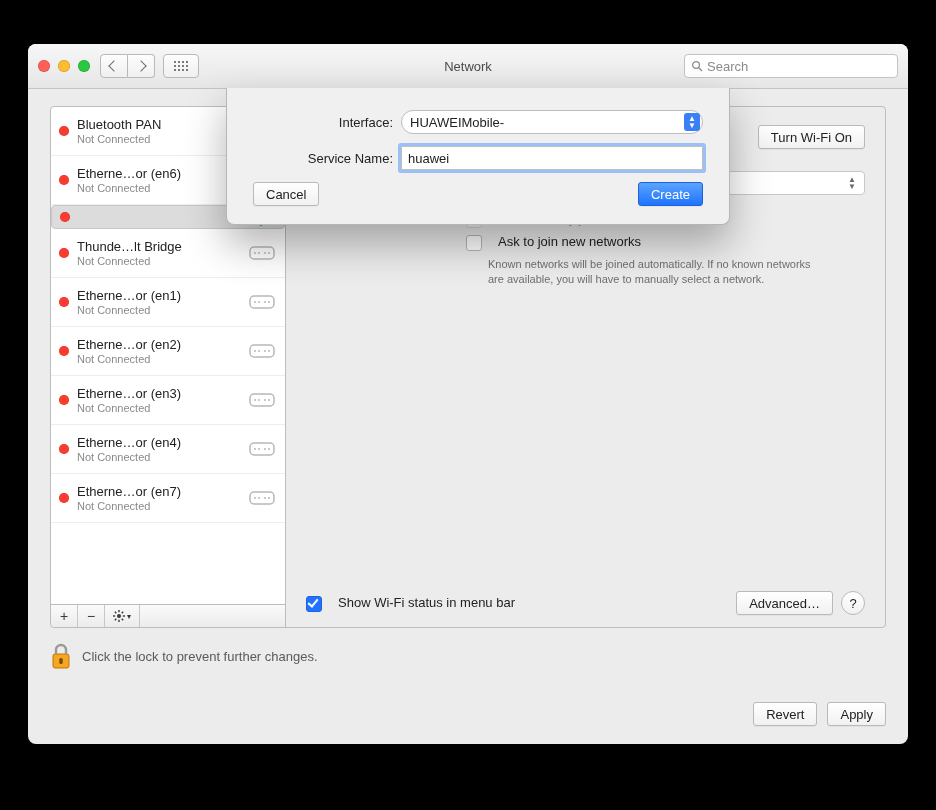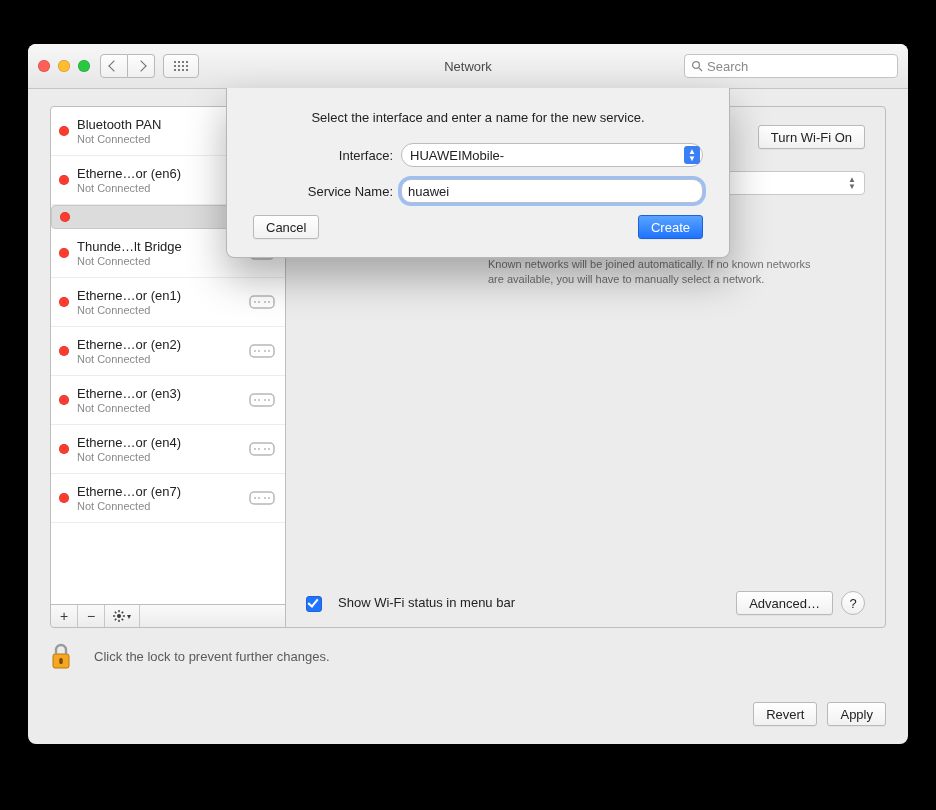--- a/index.html
+++ b/index.html
@@ -47,30 +47,30 @@
 .checks{margin-left:160px;margin-top:16px}
 .chk{display:flex;align-items:flex-start;gap:16px;margin-bottom:6px}
 .chkbox{width:14px;height:14px;border:1px solid #b5b5b5;border-radius:3px;background:#fff;flex:none;margin-top:1px}
 .chkbox.on{background:#1f73ff;border-color:#1f62d6;position:relative}
 .chkbox.on:after{content:"";position:absolute;left:3px;top:0px;width:4px;height:8px;border:solid #fff;border-width:0 2px 2px 0;transform:rotate(40deg)}
 .chkbox.dis{background:#f3f3f3;border-color:#d6d6d6}
 .subtext{font-size:11px;color:#6f6f6f;margin-left:22px;max-width:330px;line-height:1.35}
 .bottombar{position:absolute;left:20px;right:20px;bottom:12px;display:flex;align-items:center}
 .help{width:22px;height:22px;border:1px solid #b9b9b9;border-radius:50%;display:flex;align-items:center;justify-content:center;font-size:13px;margin-left:8px;background:linear-gradient(#fff,#f1f1f1)}
 
-.lockrow{display:flex;align-items:center;gap:22px;margin-top:14px;color:#5a5a5a}
+.lockrow{display:flex;align-items:center;gap:10px;margin-top:14px;color:#5a5a5a}
 .footer{position:absolute;right:22px;bottom:18px;display:flex;gap:10px}
 
 .sheet{position:absolute;left:198px;top:44px;width:504px;background:#f0f0f0;border:1px solid #b6b6b6;border-top:none;border-bottom-left-radius:8px;border-bottom-right-radius:8px;box-shadow:0 20px 40px rgba(0,0,0,.3);padding:22px 26px 18px 26px;box-sizing:border-box;z-index:10}
 .sheet .prompt{text-align:center;margin-bottom:18px;font-size:13px;color:#222}
 .sfrow{display:flex;align-items:center;margin-bottom:12px}
 .sfrow .lbl{width:140px;text-align:right;margin-right:8px}
 .popup{flex:1;height:22px;border:1px solid #bcbcbc;border-radius:12px;background:#fff;display:flex;align-items:center;justify-content:space-between;padding:0 2px 0 8px;font-size:13px}
 .popup .arrows{width:16px;height:18px;background:#3b7ff6;border-radius:3px;display:flex;flex-direction:column;align-items:center;justify-content:center;gap:0;color:#fff;font-size:8px;line-height:7px}
-.tf{flex:1;height:22px;border:1px solid #bfbfbf;border-radius:10px;background:#fff;padding:0 6px;display:flex;align-items:center;font-size:13px;box-shadow:0 0 0 3px rgba(88,151,251,.55)}
+.tf{flex:1;height:22px;border:1px solid #bfbfbf;border-radius:1px;background:#fff;padding:0 6px;display:flex;align-items:center;font-size:13px;box-shadow:0 0 0 3px rgba(88,151,251,.55)}
 .sheet .actions{display:flex;justify-content:space-between;gap:12px;margin-top:8px}
 
 .chev{width:7px;height:7px;border:solid #6d6d6d;border-width:0 1.5px 1.5px 0;display:inline-block}
 .chev.l{transform:rotate(135deg)}
 .chev.r{transform:rotate(-45deg)}
 .updown{display:flex;flex-direction:column;align-items:center;font-size:8px;line-height:7px;color:#6a6a6a}
 </style>
 </head>
 <body>
 <div class="stage">
@@ -341,21 +341,20 @@
       <div class="btn">
             <span>Revert</span>
           </div>
       <div class="btn">
             <span>Apply</span>
           </div>
     </div>
   </div>
 
   <div class="sheet">
-    <div class="prompt">Select the interface and enter a name for the new service.</div>
     <div class="sfrow">
       <div class="lbl">Interface:</div>
       <div class="popup">
         <span>HUAWEIMobile-</span>
         <span class="arrows">
               <span>▲</span>
               <span>▼</span>
             </span>
       </div>
     </div>

